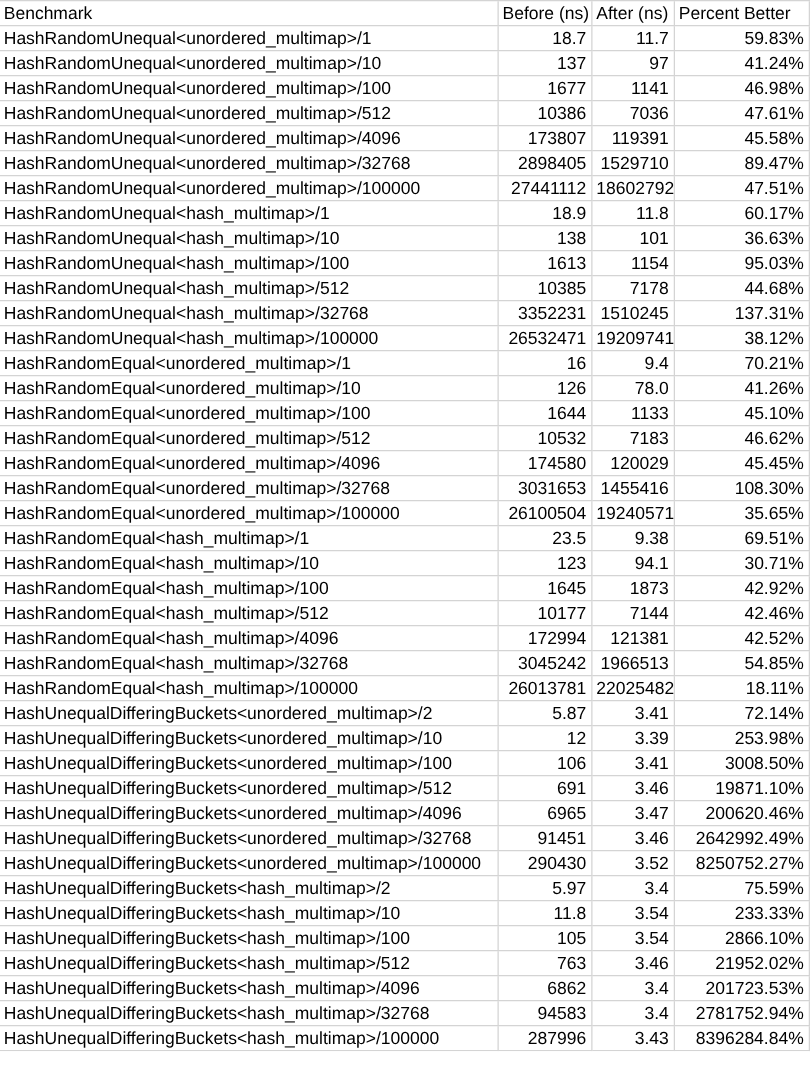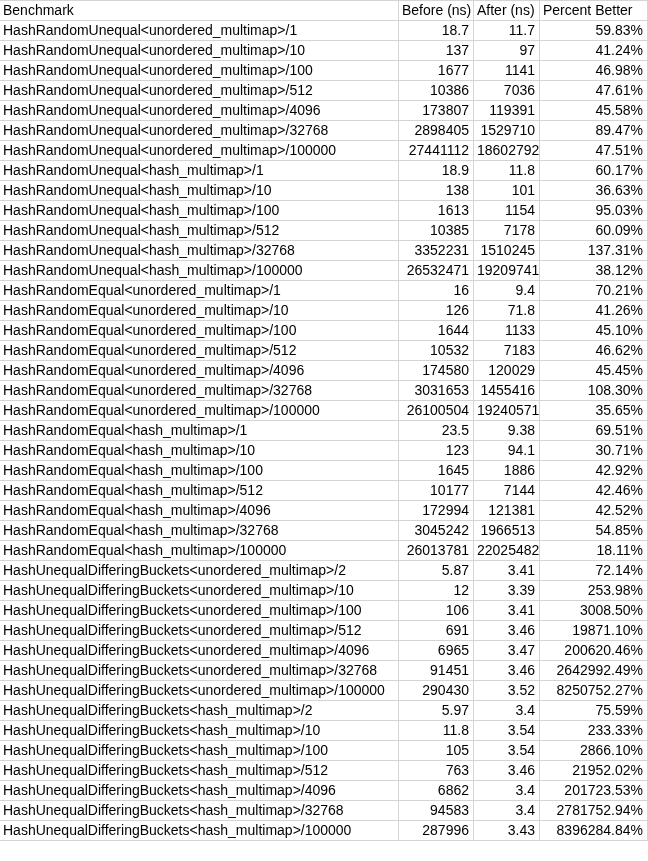--- a/index.html
+++ b/index.html
@@ -112,21 +112,21 @@
       <tr>
         <td>HashRandomUnequal&lt;hash_multimap&gt;/100</td>
         <td class="num">1613</td>
         <td class="num">1154</td>
         <td class="num">95.03%</td>
       </tr>
       <tr>
         <td>HashRandomUnequal&lt;hash_multimap&gt;/512</td>
         <td class="num">10385</td>
         <td class="num">7178</td>
-        <td class="num">60.09%</td>
+        <td class="num">44.68%</td>
       </tr>
       <tr>
         <td>HashRandomUnequal&lt;hash_multimap&gt;/32768</td>
         <td class="num">3352231</td>
         <td class="num">1510245</td>
         <td class="num">137.31%</td>
       </tr>
       <tr>
         <td>HashRandomUnequal&lt;hash_multimap&gt;/100000</td>
         <td class="num">26532471</td>
@@ -135,21 +135,21 @@
       </tr>
       <tr>
         <td>HashRandomEqual&lt;unordered_multimap&gt;/1</td>
         <td class="num">16</td>
         <td class="num">9.4</td>
         <td class="num">70.21%</td>
       </tr>
       <tr>
         <td>HashRandomEqual&lt;unordered_multimap&gt;/10</td>
         <td class="num">126</td>
-        <td class="num">71.8</td>
+        <td class="num">78.0</td>
         <td class="num">41.26%</td>
       </tr>
       <tr>
         <td>HashRandomEqual&lt;unordered_multimap&gt;/100</td>
         <td class="num">1644</td>
         <td class="num">1133</td>
         <td class="num">45.10%</td>
       </tr>
       <tr>
         <td>HashRandomEqual&lt;unordered_multimap&gt;/512</td>
@@ -183,21 +183,21 @@
       </tr>
       <tr>
         <td>HashRandomEqual&lt;hash_multimap&gt;/10</td>
         <td class="num">123</td>
         <td class="num">94.1</td>
         <td class="num">30.71%</td>
       </tr>
       <tr>
         <td>HashRandomEqual&lt;hash_multimap&gt;/100</td>
         <td class="num">1645</td>
-        <td class="num">1886</td>
+        <td class="num">1873</td>
         <td class="num">42.92%</td>
       </tr>
       <tr>
         <td>HashRandomEqual&lt;hash_multimap&gt;/512</td>
         <td class="num">10177</td>
         <td class="num">7144</td>
         <td class="num">42.46%</td>
       </tr>
       <tr>
         <td>HashRandomEqual&lt;hash_multimap&gt;/4096</td>

